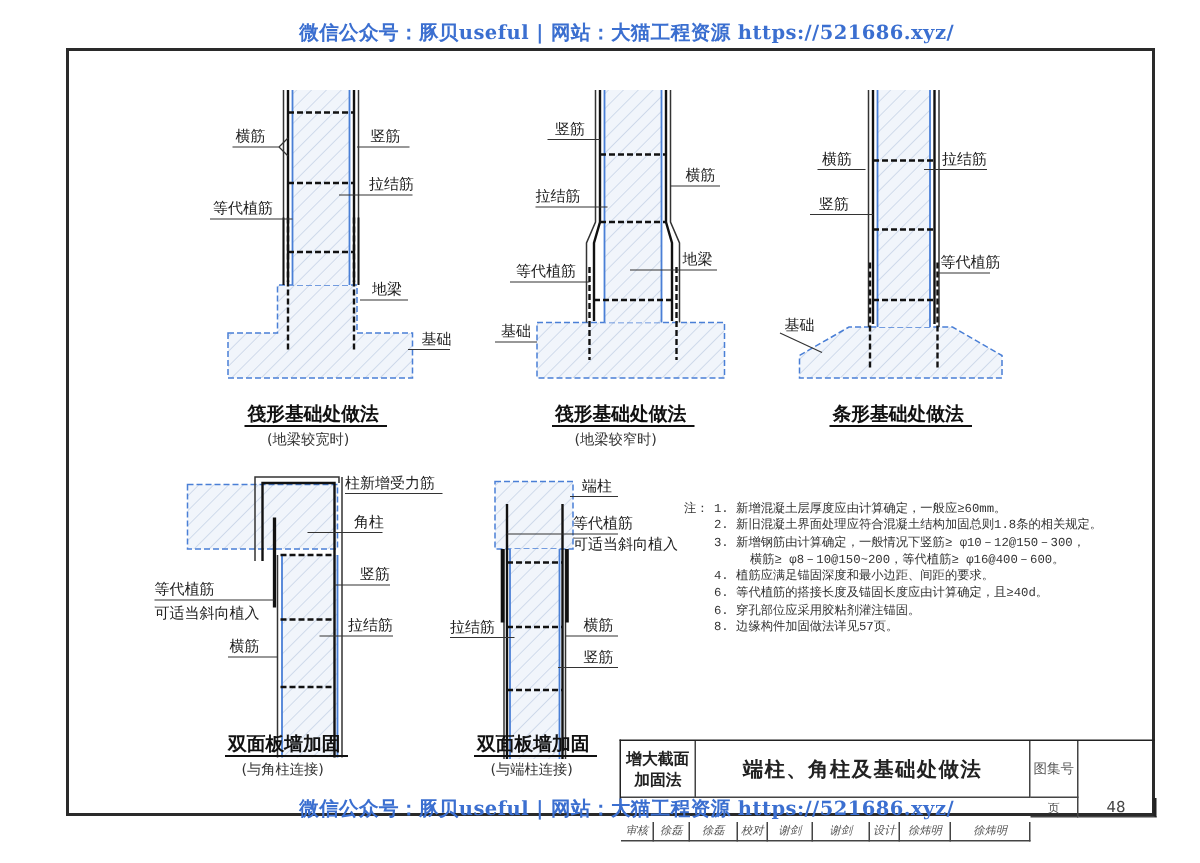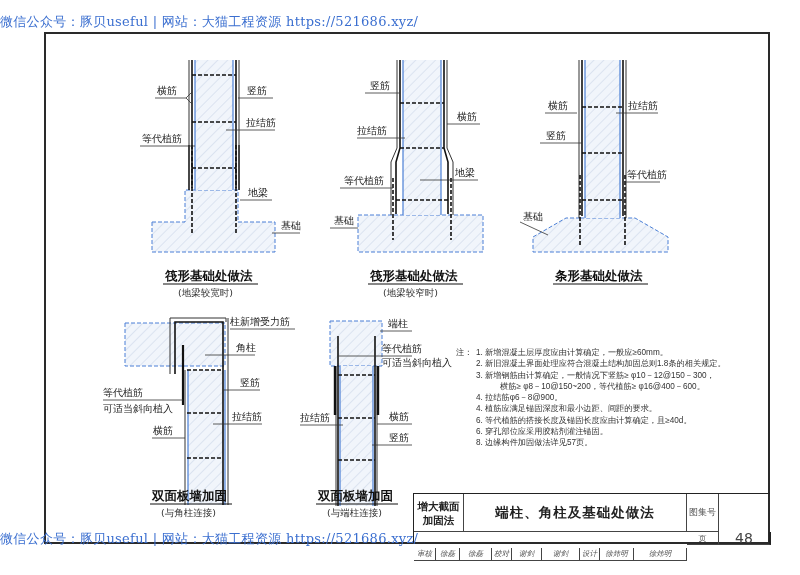--- a/index.html
+++ b/index.html
@@ -1,48 +1,48 @@
 <!DOCTYPE html>
 <html><head>
 <meta charset="utf-8">
 <style>
   html, body { margin:0; padding:0; background:#ffffff; }
   body { width:800px; height:575px; position:relative; overflow:hidden;
          font-family:"DejaVu Sans", "Liberation Sans", sans-serif; color:#222; }
-  .watermark { position:absolute; left:0; width:636px; text-align:left;
+  .watermark { position:absolute; left:0; width:636px; text-align:right;
                font-family:"DejaVu Serif", "Liberation Serif", serif;
-               font-size:13px; color:#3b6fd0; letter-spacing:0.3px; white-space:nowrap; }
+               font-size:13px; color:#3b6fd0; letter-spacing:0.3px; white-space:nowrap;font-weight:bold; }
   .wm-top { top:13px; }
   .wm-bottom { top:530px; }
   .frame { position:absolute; left:44px; top:32px; width:726px; height:512px;
            border:2px solid #2a2a2a; border-right-width:2px; box-sizing:border-box; }
   svg.drawing { position:absolute; left:0; top:0; }
   .lbl { font-size:10px; fill:#222; font-family:"DejaVu Sans", sans-serif; }
   .cap { font-size:12.5px; font-weight:bold; fill:#111; font-family:"DejaVu Sans", sans-serif; }
   .sub { font-size:9.5px; fill:#333; font-family:"DejaVu Sans", sans-serif; }
-  .notes { position:absolute; left:456px; top:347px; width:310px;
+  .notes { position:absolute; left:456px; top:334px; width:310px;
            font-size:8.2px; line-height:11.3px; color:#333;
-           font-family:Liberation Sans, sans-serif; }
+           font-family:Liberation Mono, monospace; }
   .notes .row { white-space:nowrap; }
   .notes .head { display:inline-block; width:20px; }
   .notes .indent { padding-left:44px; }
   .tb { position:absolute; left:413px; top:493px; width:357px; height:51px;
         border-top:1.5px solid #222; border-left:1.5px solid #222; box-sizing:border-box;
         font-family:"DejaVu Sans", sans-serif; }
   .tb .c { position:absolute; border-right:1px solid #444; border-bottom:1px solid #444;
            box-sizing:border-box; display:flex; align-items:center; justify-content:center;
            text-align:center; color:#222; }
   .tb .method { left:0; top:0; width:50px; height:38px; font-size:10.5px; font-weight:bold; line-height:14px; }
   .tb .title { left:50px; top:0; width:223px; height:38px; font-size:13.5px; font-weight:bold; letter-spacing:1px; }
   .tb .k1 { left:273px; top:0; width:32px; height:38px; font-size:9px; color:#555; }
   .tb .v1 { left:305px; top:0; width:52px; height:38px; font-size:9px; color:#555;
             font-family:"DejaVu Serif", serif; border-right:2px solid #222; }
   .tb .s { top:54px; height:13px; font-size:7.5px; color:#555;font-style:italic; }
   .tb .k2 { left:273px; top:38px; width:32px; height:13px; font-size:8px; color:#555; }
-  .tb .v2 { left:305px; top:38px; width:52px; height:13px; font-size:14px; color:#444;
+  .tb .v2 { left:305px; top:38px; width:52px; height:13px; font-size:10px; color:#444;
             border-right:2px solid #222; }
 </style>
 </head>
 <body>
 
 <div class="watermark wm-top">微信公众号：豚贝useful | 网站：大猫工程资源 https://521686.xyz/</div>
 
 <div class="frame"></div>
 
 <svg class="drawing" width="800" height="575" viewBox="0 0 800 575" xmlns="http://www.w3.org/2000/svg">
@@ -214,21 +214,20 @@
     <line x1="316" y1="504" x2="398" y2="504" stroke="#111" stroke-width="1.2"></line>
     <text class="sub" x="327" y="516">(与端柱连接)</text>
   </g>
 </svg>
 
 <div class="notes">
   <div class="row"><span class="head">注：</span><span>1. 新增混凝土层厚度应由计算确定，一般应≥60mm。</span></div>
   <div class="row"><span class="head"></span><span>2. 新旧混凝土界面处理应符合混凝土结构加固总则1.8条的相关规定。</span></div>
   <div class="row"><span class="head"></span><span>3. 新增钢筋由计算确定，一般情况下竖筋≥ φ10－12@150－300，</span></div>
   <div class="row indent"><span>横筋≥ φ8－10@150~200，等代植筋≥ φ16@400－600。</span></div>
-  <div class="row"><span class="head"></span><span>4. 拉结筋φ6－8@900。</span></div>
   <div class="row"><span class="head"></span><span>4. 植筋应满足锚固深度和最小边距、间距的要求。</span></div>
   <div class="row"><span class="head"></span><span>6. 等代植筋的搭接长度及锚固长度应由计算确定，且≥40d。</span></div>
   <div class="row"><span class="head"></span><span>6. 穿孔部位应采用胶粘剂灌注锚固。</span></div>
   <div class="row"><span class="head"></span><span>8. 边缘构件加固做法详见57页。</span></div>
 </div>
 
 <div class="tb">
   <div class="c title">端柱、角柱及基础处做法</div>
   <div class="c method">
     <div>

